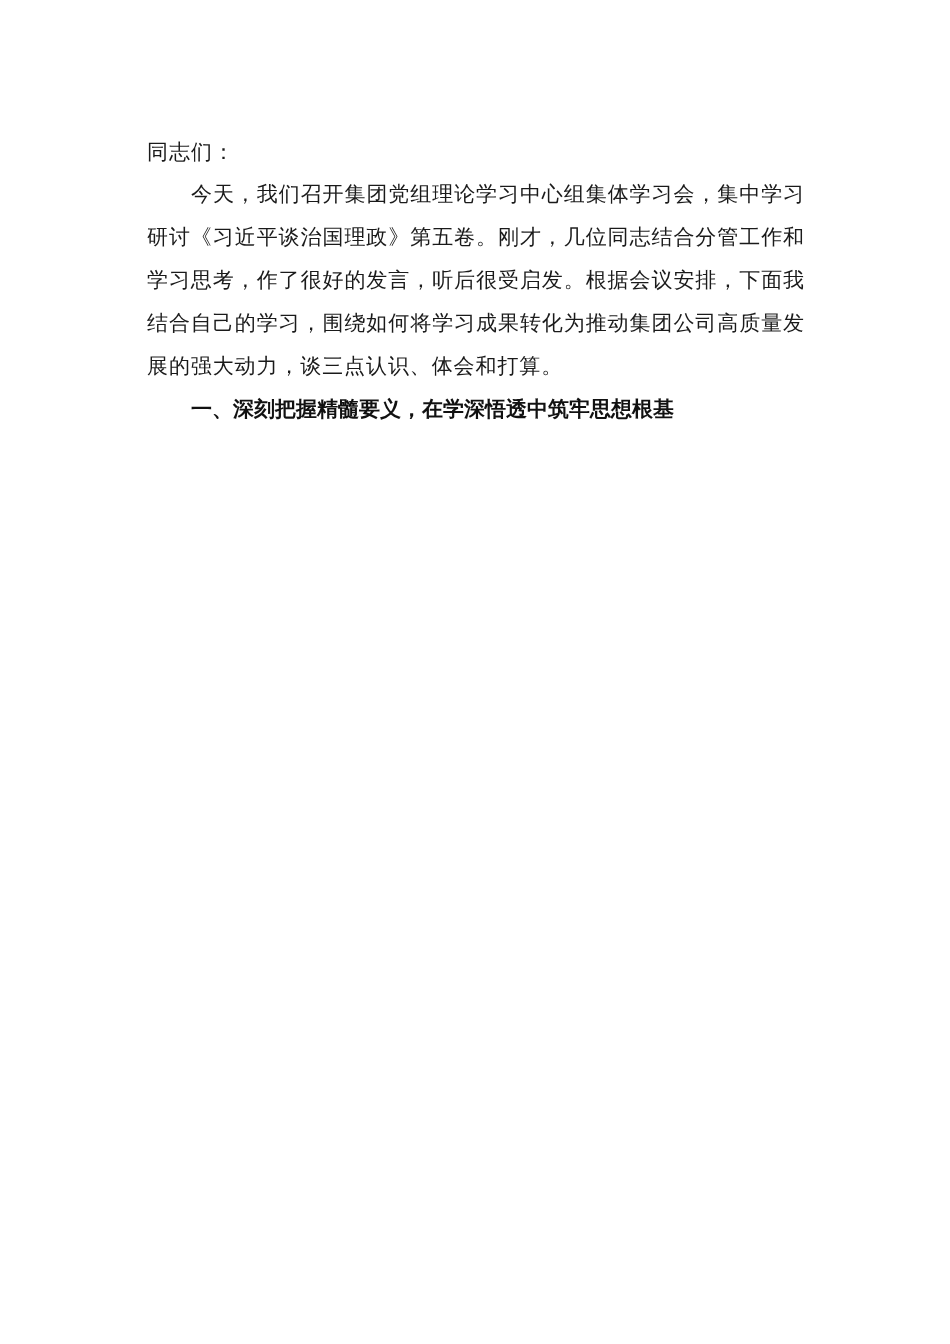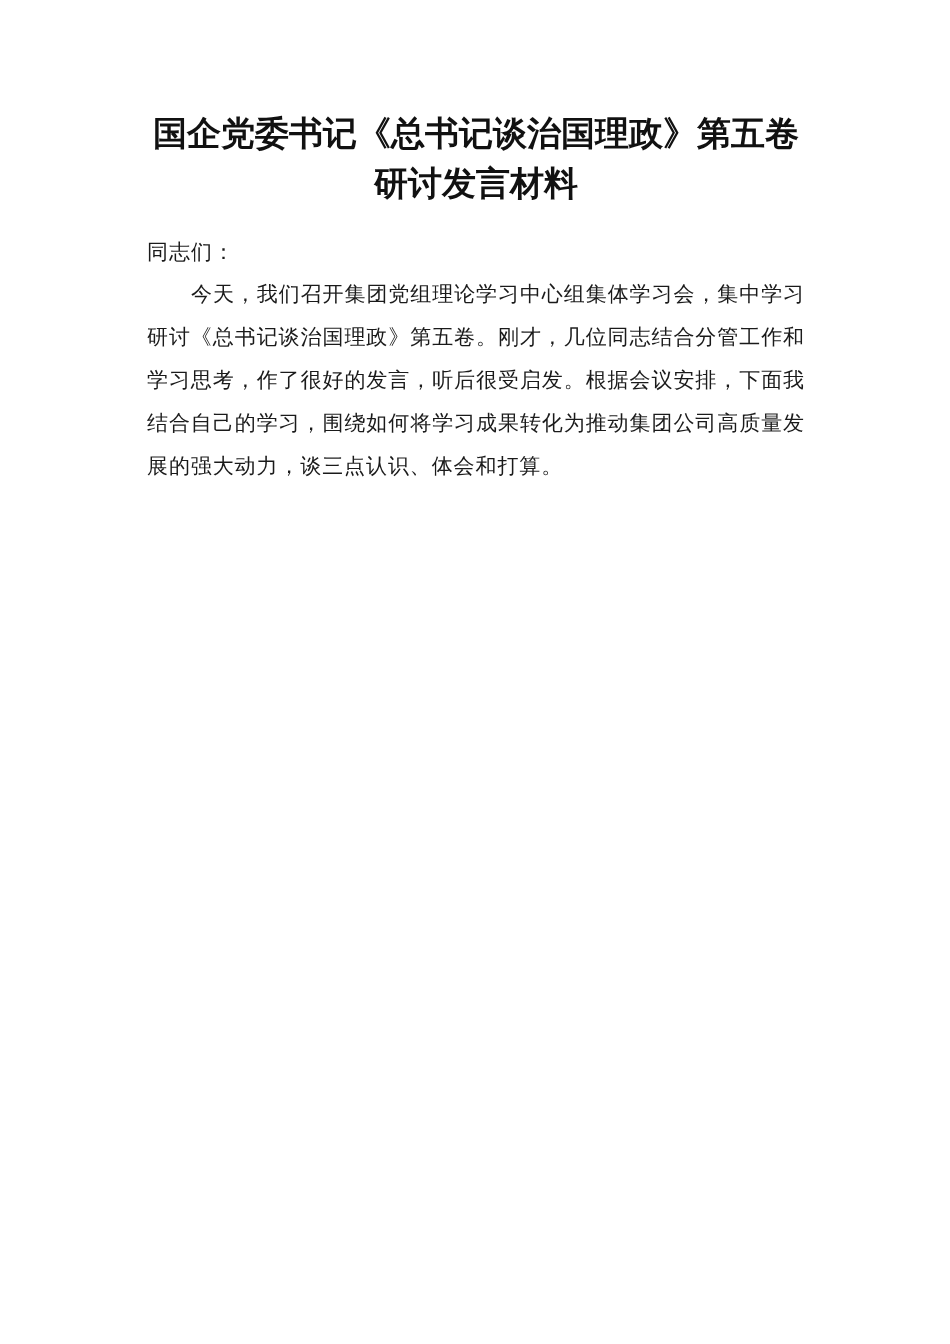--- a/index.html
+++ b/index.html
@@ -55,16 +55,16 @@
       margin: 0;
       text-indent: 44px;
       letter-spacing: 0px;
       color: #111111;
     }
   </style>
 </head>
 <body>
 
 <div class="page">
-  <h1 class="title">国企党委书记《总书记谈治国理政》第五卷研讨发言材料</h1>
   <p class="salutation">同志们：</p>
-  <p class="para">今天，我们召开集团党组理论学习中心组集体学习会，集中学习研讨《总书记谈治国理政》第五卷。刚才，几位同志结合分管工作和学习思考，作了很好的发言，听后很受启发。根据会议安排，下面我结合自己的学习，围绕如何将学习成果转化为推动集团公司高质量发展的强大动力，谈三点认识、体会和打算。</p>
+  <p class="para">今天，我们召开集团党组理论学习中心组集体学习会，集中学习研讨《习近平谈治国理政》第五卷。刚才，几位同志结合分管工作和学习思考，作了很好的发言，听后很受启发。根据会议安排，下面我结合自己的学习，围绕如何将学习成果转化为推动集团公司高质量发展的强大动力，谈三点认识、体会和打算。</p>
+  <p class="heading">一、深刻把握精髓要义，在学深悟透中筑牢思想根基</p>
 </div>
 
 </body></html>

